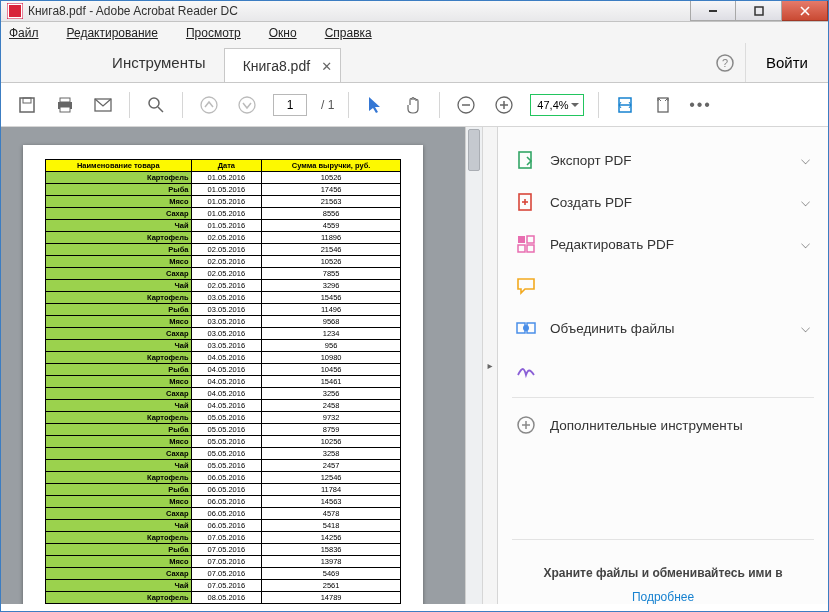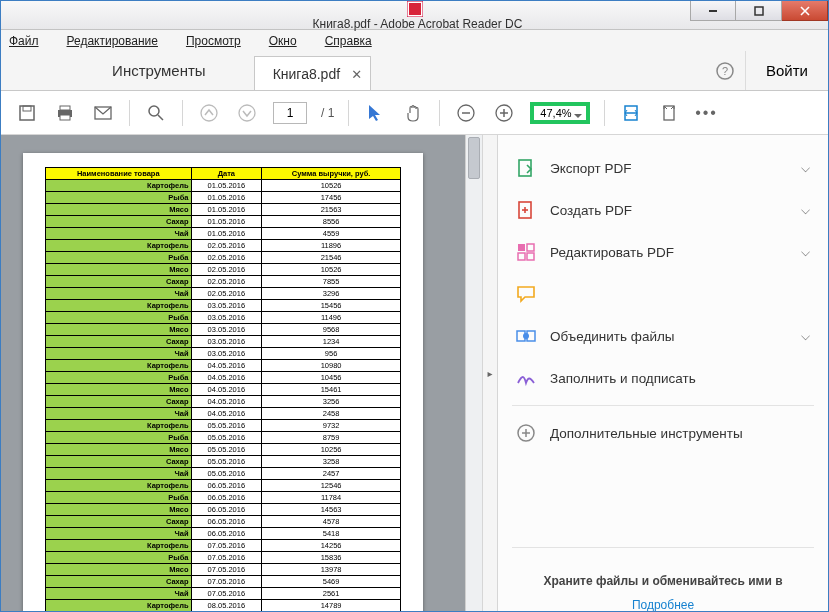--- a/index.html
+++ b/index.html
@@ -1,44 +1,44 @@
 <!DOCTYPE html>
 <html><head>
 <meta charset="utf-8">
 <style>
   * { box-sizing: border-box; margin: 0; padding: 0; font-family: "Segoe UI", Arial, sans-serif; }
   body { width: 829px; height: 612px; background: #fff; overflow: hidden; border: 1px solid #3c7dc2; }
   
-  .titlebar { height: 29px; background: linear-gradient(#f8f8f8,#e8e8ea); border-bottom: 1px solid #c3c3c3; display:flex; align-items:center; padding-left:6px; position:relative;flex-direction:column;}
+  .titlebar { height: 21px; background: linear-gradient(#f8f8f8,#e8e8ea); border-bottom: 1px solid #c3c3c3; display:flex; align-items:center; padding-left:6px; position:relative;}
   .titlebar .ico { width:16px; height:16px; margin-right:5px; }
   .titlebar .title { font-size:12px; color:#303030; }
   .winbtns { position:absolute; right:0; top:0; display:flex; }
   .winbtn { width:46px; height:20px; border:1px solid #a8a8a8; border-top:none; background:linear-gradient(#f6f6f8,#dedee4); display:flex; align-items:center; justify-content:center; }
   .winbtn.close { background:linear-gradient(#e67a6a,#c94a33); border-color:#a03724;}
   .winbtn + .winbtn { border-left:none; }
   .winbtn svg { pointer-events:none; }
   
   .menubar { height:21px; background:#f5f5f5; display:flex; align-items:center; padding:0 8px; font-size:12px; color:#222; gap:28px;}
   .menubar span u { text-decoration:underline; }
   
   .tabbar { height:40px; background:#f5f5f5; border-bottom:1px solid #c8c8c8; display:flex; align-items:stretch; }
   .tab { padding:0 18px; display:flex; align-items:center; font-size:14px; color:#333;}
   .tab.main,.tab.tools { font-size:15px; }
-  .tab.doc { background:#fff; border:1px solid #c8c8c8; border-bottom:none; margin-top:5px; margin-left:30px; position:relative; padding-right:30px; }
+  .tab.doc { background:#fff; border:1px solid #c8c8c8; border-bottom:none; margin-top:5px; position:relative; padding-right:30px; }
   .tab.doc .x { position:absolute; right:8px; top:10px; font-size:13px; color:#666;}
   .tabbar .spacer { flex:1; }
   .tabbar .help { width:40px; display:flex; align-items:center; justify-content:center; color:#777;}
   .tabbar .signin { padding:0 20px; display:flex; align-items:center; font-size:15px; border-left:1px solid #dcdcdc;}
   
   .toolbar { height:44px; border-bottom:1px solid #d6d6d6; display:flex; align-items:center; padding:0 14px; gap:14px;}
   .toolbar .sep { width:1px; height:26px; background:#d6d6d6;}
   .toolbar .tbtn { width:24px; height:24px; display:flex; align-items:center; justify-content:center; color:#555;}
   .toolbar input.pg { width:34px; height:22px; border:1px solid #b8b8b8; text-align:center; font-size:12px;}
   .toolbar .pgtot { font-size:12px; color:#555;}
-  .toolbar .zoom { height:22px; border:4px solid #22c55e; padding:0 14px 0 6px; font-size:11px; display:flex; align-items:center; position:relative;}
+  .toolbar .zoom { height:22px; border:1px solid #22c55e; padding:0 14px 0 6px; font-size:11px; display:flex; align-items:center; position:relative;}
   .toolbar .zoom::after { content:""; position:absolute; right:4px; top:8px; border:4px solid transparent; border-top-color:#666;}
   
   .main { display:flex; height:477px; }
   .docarea { flex:1; background:#999ea3; position:relative; overflow:hidden; }
   .docarea .scroll { position:absolute; right:0; top:0; width:17px; height:100%; background:#eef0f2; border-left:1px solid #cfcfcf;}
   .docarea .scroll .thumb { position:absolute; top:2px; left:2px; right:2px; height:42px; background:#c5c9cf; border:1px solid #a9adb3; border-radius:2px;}
   .page { position:absolute; left:22px; top:18px; width:400px; background:#fff; box-shadow:0 1px 4px rgba(0,0,0,.4); padding:14px 22px 4px 22px;}
   table.doc { border-collapse:collapse; width:100%; font-size:7.5px; }
   table.doc th,table.doc td { border:1px solid #000; padding:0 2px; line-height:11px; height:11px; }
   table.doc th { background:#fdf900; font-weight:bold; text-align:center;}
@@ -464,21 +464,20 @@
           </span>
         <span>Объединить файлы</span>
         <span class="chev">⌵</span>
       </div>
       <div class="toolitem">
         <span class="ticon">
             <svg width="20" height="18">
               <path d="M2 14c4-8 6-8 8 0 2-6 4-6 8 0" fill="none" stroke="#8a5fd6" stroke-width="1.8"></path>
             </svg>
           </span>
-        <span>Заполнить и подписать</span>
       </div>
       <div class="rsep"></div>
       <div class="toolitem moretools">
         <span class="ticon">
             <svg width="18" height="18">
               <circle cx="9" cy="9" r="8" fill="none" stroke="#888" stroke-width="1.5"></circle>
               <line x1="5" y1="9" x2="13" y2="9" stroke="#888" stroke-width="1.5"></line>
               <line x1="9" y1="5" x2="9" y2="13" stroke="#888" stroke-width="1.5"></line>
             </svg>
           </span>

